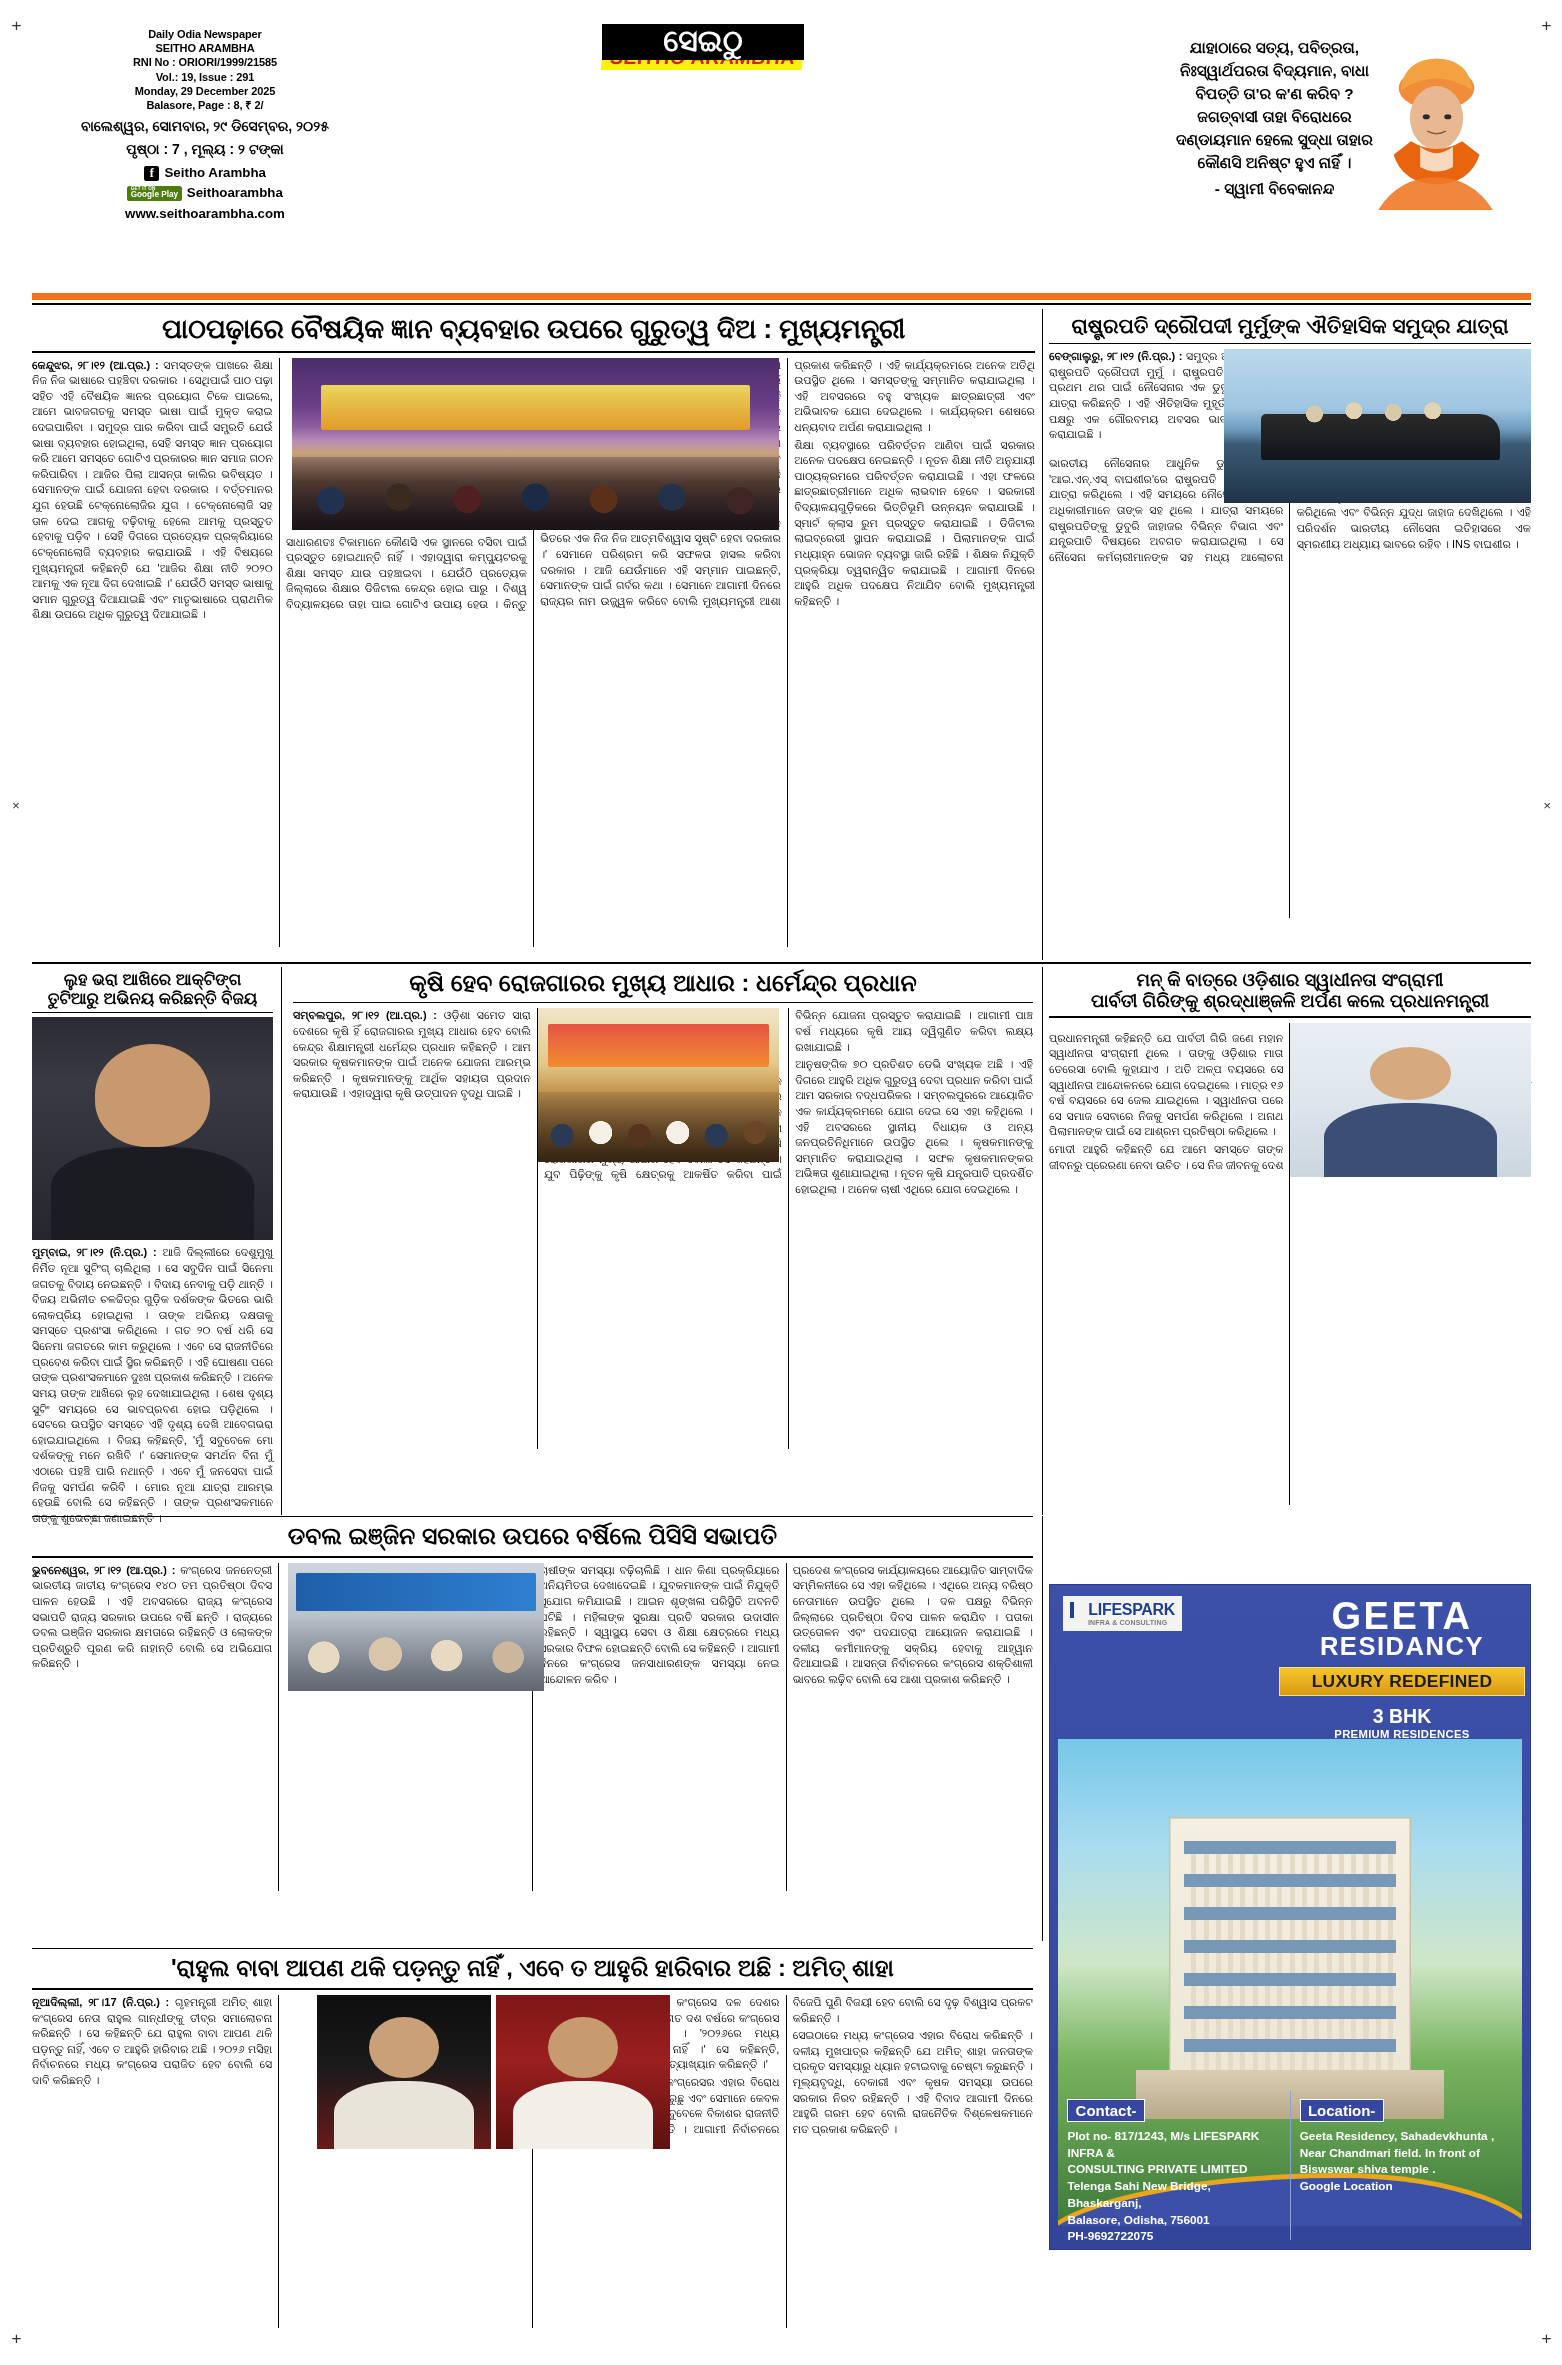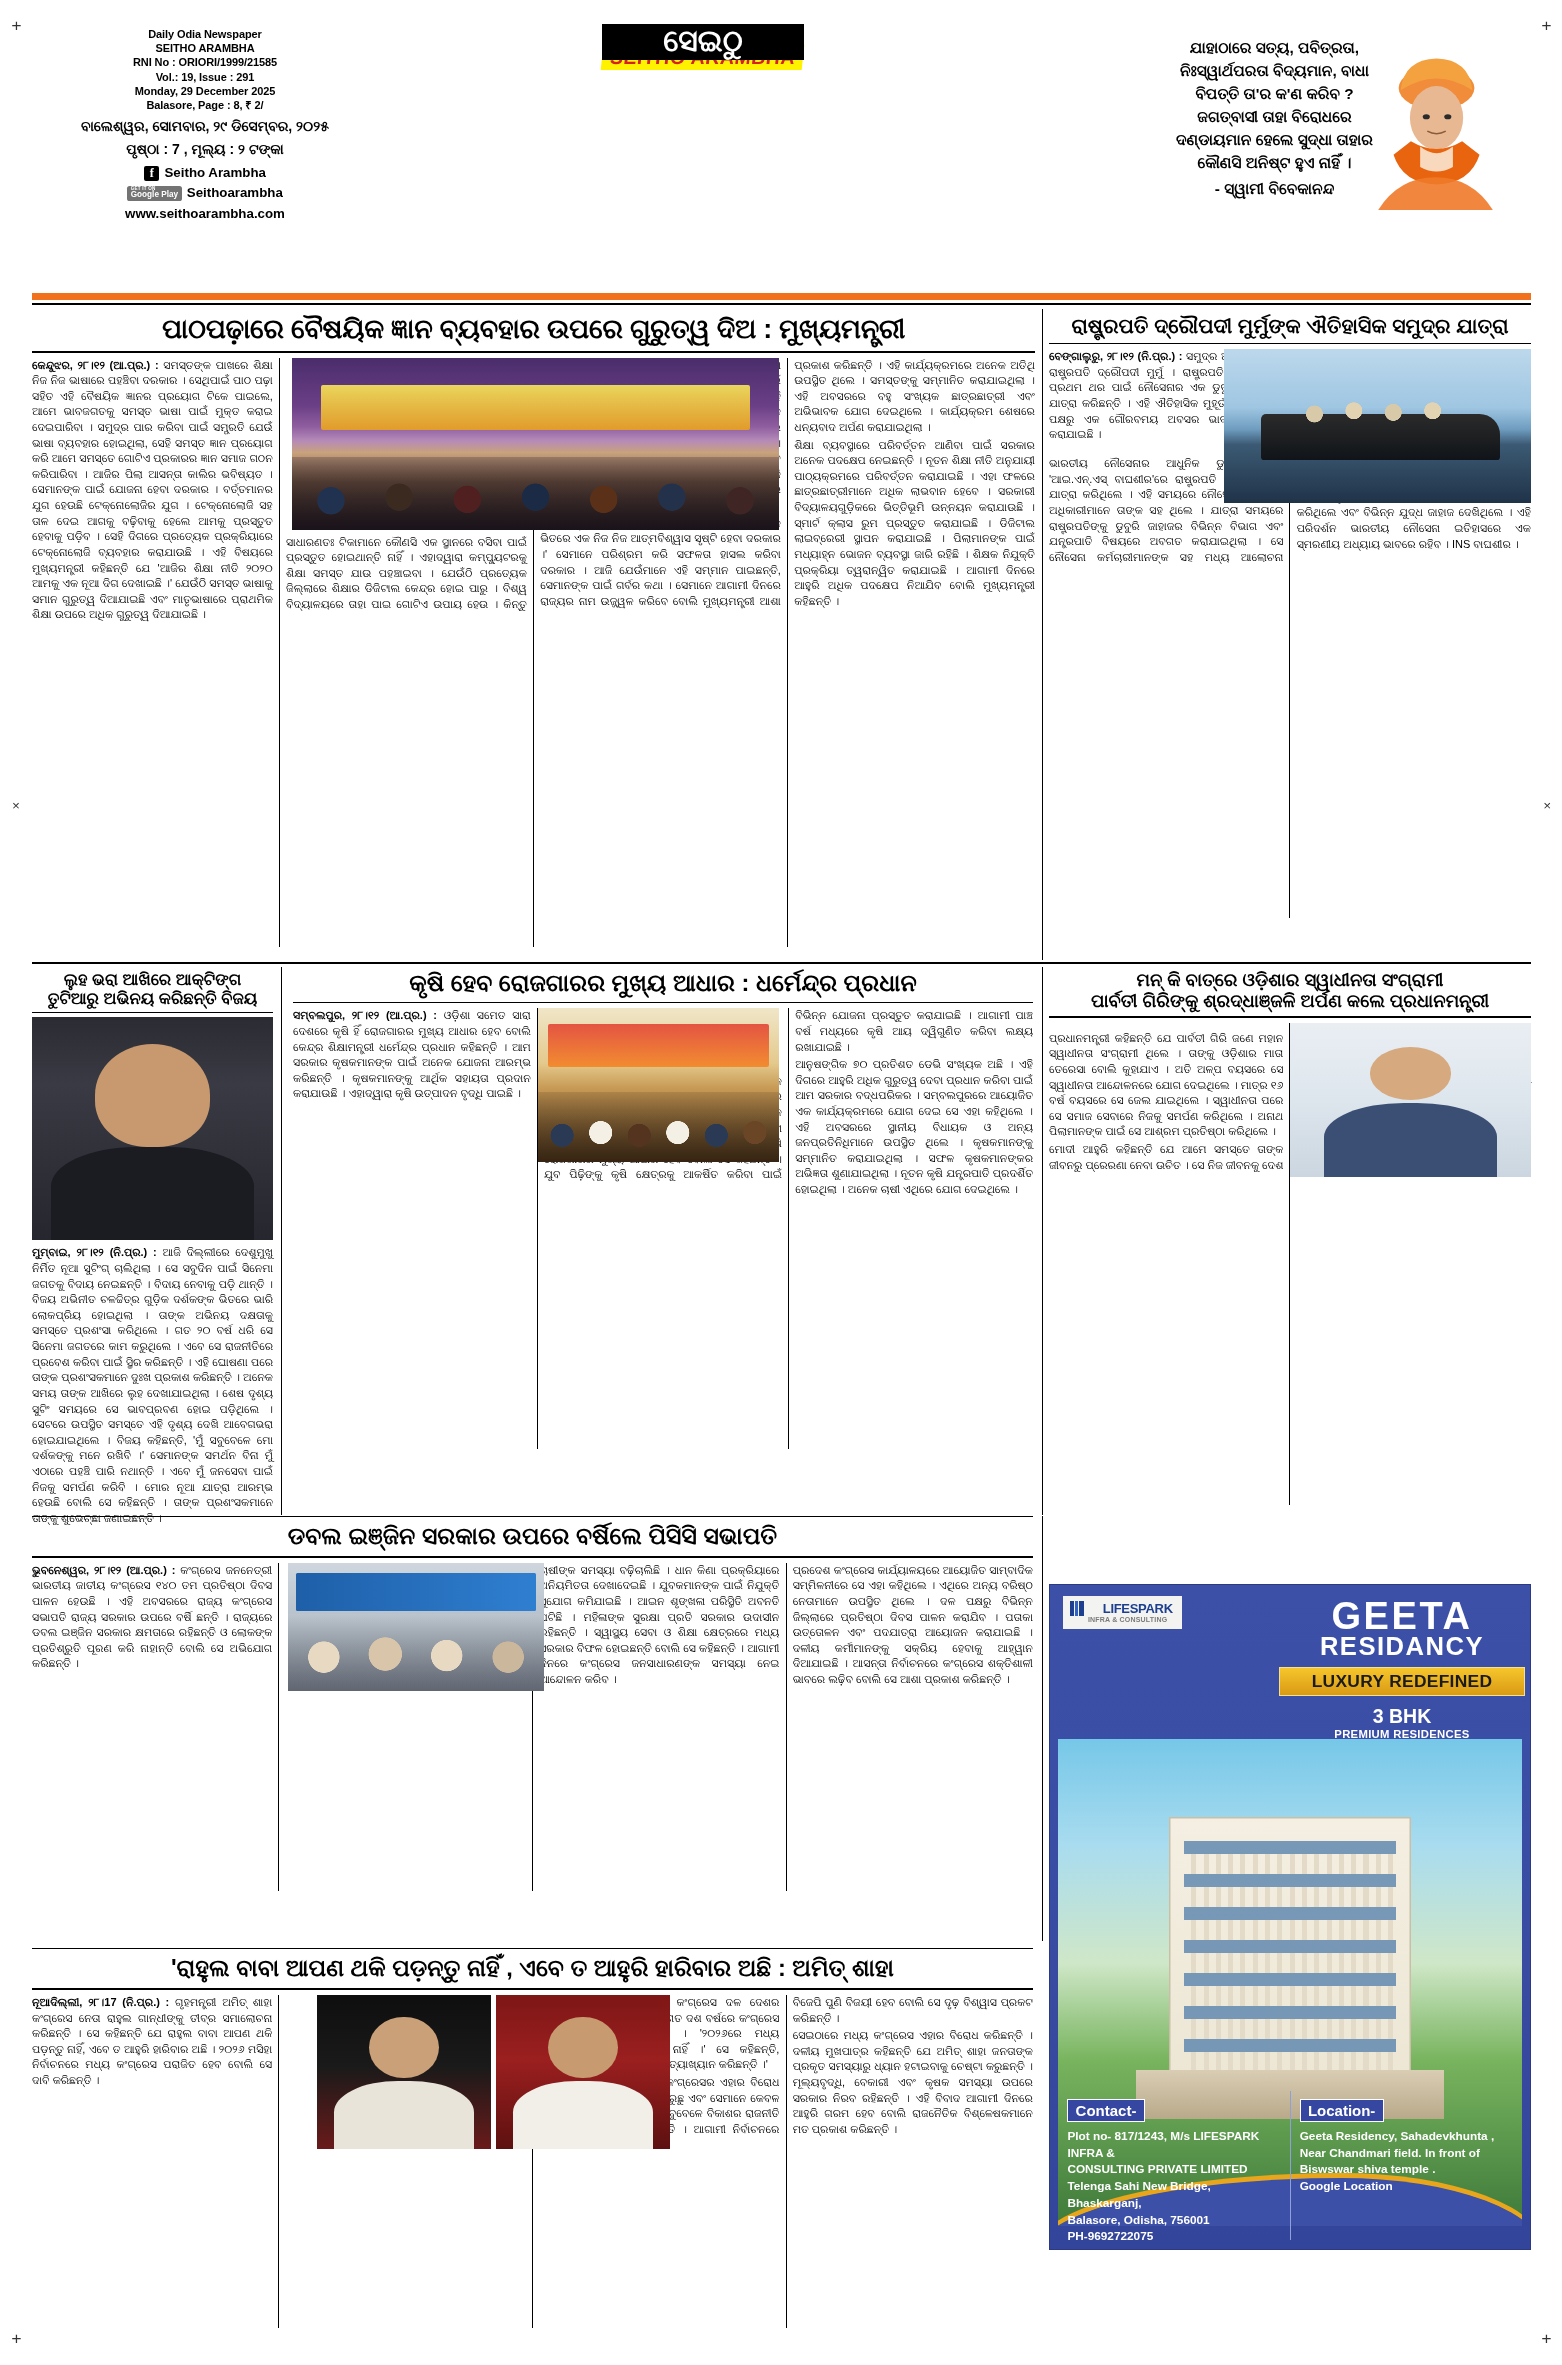--- a/index.html
+++ b/index.html
@@ -31,21 +31,21 @@
   .mh-left .l { font-weight:bold; font-size:11px; line-height:1.30; color:#000; letter-spacing:-0.1px;}
   .mh-left .odia { font-size:14px; line-height:1.45; font-weight:600; margin-top:3.1px; }
   .mh-social { margin-top:5.1px; font-size:13.3px; font-weight:bold; line-height:1.35; }
   .mh-social .row { display:flex; align-items:center; justify-content:center; gap:5.1px; }
   .fb-ico {
     display:inline-block; width:15.4px; height:15.4px; background:#000; color:#fff;
     font-size:12.3px; font-weight:bold; line-height:15.4px; text-align:center; border-radius:2px;
     font-family:"Liberation Serif", serif;
   }
   .gp-ico {
-    display:inline-block; background:#737373; color:#fff; border-radius:2.6px;
+    display:inline-block; background:#4d7c0f; color:#fff; border-radius:2.6px;
     padding:1px 3.6px 1.5px 3.6px; line-height:1; text-align:left;
   }
   .gp-ico .s1 { font-size:4.6px; display:block; letter-spacing:0.2px;}
   .gp-ico .s2 { font-size:8.2px; display:block; font-weight:bold;}
   .mh-web { font-size:13.3px; font-weight:bold; margin-top:3.1px; }
 
   .mh-center { position:absolute; left:328px; top:0px; width:686px; text-align:center; }
   .seithu-bar {
     background:#000; color:#fff; display:inline-block;
     padding:2px 61px 4.1px 61px; font-size:30px; font-weight:bold; line-height:1;
@@ -227,22 +227,22 @@
 
   
   .ad {
     background:linear-gradient(180deg,#3d50a8 0%,#3a4da4 40%,#33459a 100%);
     position:relative; color:#fff; border:1px solid #2b3a82;
   }
   .ad-logo {
     position:absolute; left:13.3px; top:11.3px; background:#f3f3f1; padding:5.1px 7.2px;
     width:119px; text-align:left;
   }
-  .ad-logo .nm { color:#1d3f8f; font-weight:bold; font-size:13px; letter-spacing:-0.3px;
-                 display:flex; align-items:center; gap:19px;}
+  .ad-logo .nm { color:#1d3f8f; font-weight:bold; font-size:16px; letter-spacing:-0.3px;
+                 display:flex; align-items:center; gap:13px;}
   .ad-logo .sub { color:#7a7a7a; font-weight:bold; font-size:7px; letter-spacing:0.2px; margin-left:17.4px;}
   .bldg { width:13.3px; height:15.4px; background:
       linear-gradient(90deg,#1d3f8f 0 3.6px, transparent 3.6px 4.6px, #2f63c4 4.6px 8.2px, transparent 8.2px 9.2px, #1d3f8f 9.2px 13.3px);
   }
   .ad-right { position:absolute; right:5px; top:13.3px; width:246px; text-align:center; }
   .ad-geeta { font-size:38px; font-weight:bold; letter-spacing:2.6px; line-height:.96; }
   .ad-resid { font-size:25.6px; font-weight:bold; letter-spacing:1.5px; line-height:1; }
   .ad-lux { margin-top:7.2px; background:linear-gradient(180deg,#f6c62c,#d99a14);
             color:#1b1b1b; font-weight:bold; font-size:17.4px; padding:3.1px 2px;
             border:1px solid #f7e08a; letter-spacing:0.3px;}

